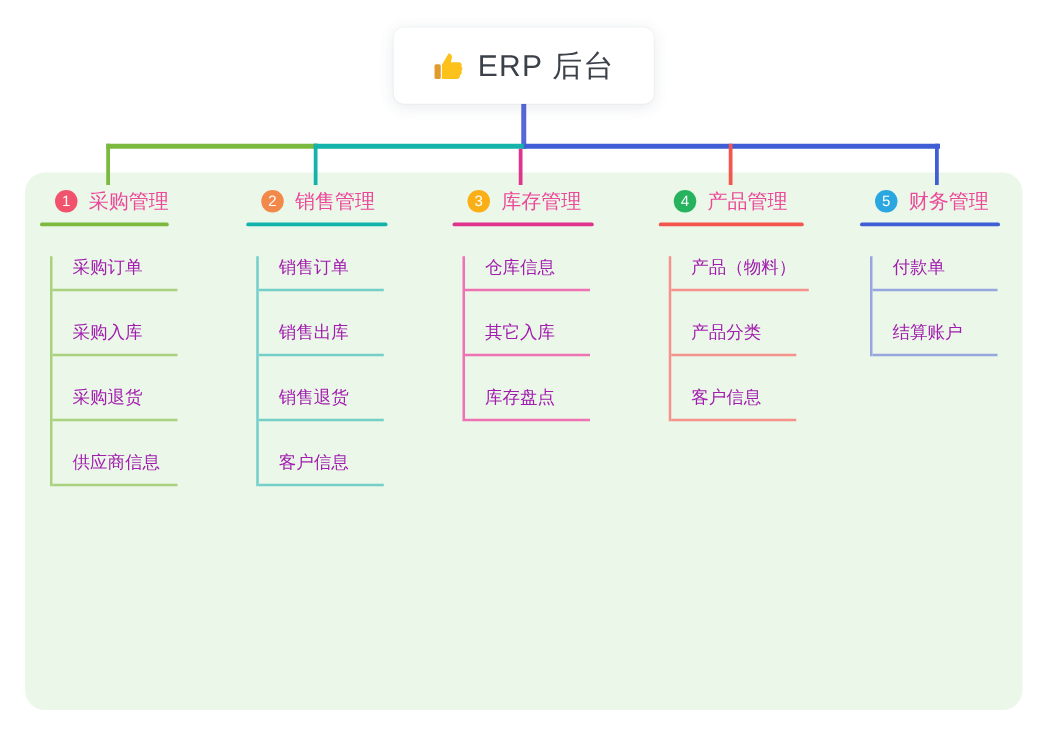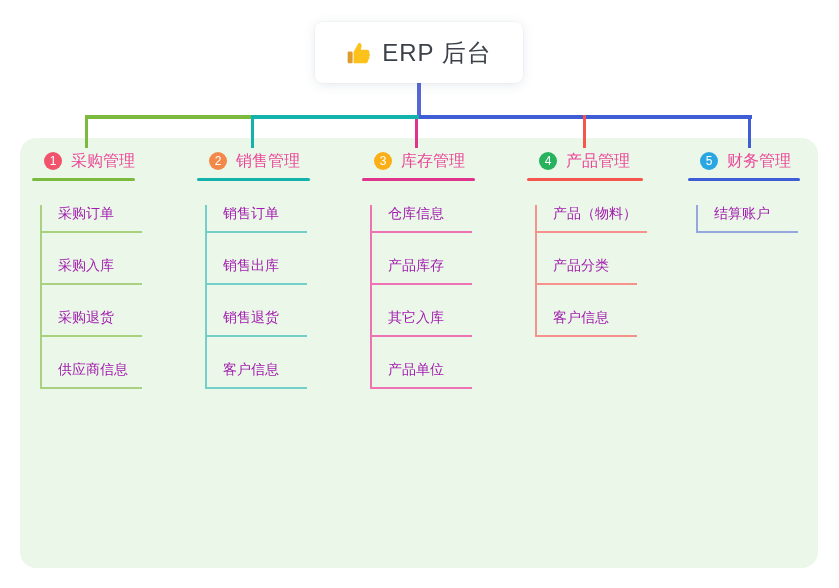--- a/index.html
+++ b/index.html
@@ -109,23 +109,22 @@
   </div>
 
   <div class="branch b3" style="--main: #e0338c; --sub: #ef72b4;">
     <div class="branch-head">
       <span class="badge" style="background: rgb(251, 175, 23);">3</span>
       <span class="branch-label">库存管理</span>
     </div>
     <div class="branch-rule"></div>
     <div class="branch-body">
         <div class="leaf">仓库信息</div>
-        <div class="leaf">产品库存</div>
         <div class="leaf">其它入库</div>
-        <div class="leaf">产品单位</div>
+        <div class="leaf">库存盘点</div>
       </div>
   </div>
 
   <div class="branch b4" style="--main: #f4564e; --sub: #f5928b;">
     <div class="branch-head">
       <span class="badge" style="background: rgb(39, 178, 93);">4</span>
       <span class="branch-label">产品管理</span>
     </div>
     <div class="branch-rule"></div>
     <div class="branch-body">
@@ -135,17 +134,18 @@
       </div>
   </div>
 
   <div class="branch b5" style="--main: #3f5ed6; --sub: #96a7e0;">
     <div class="branch-head">
       <span class="badge" style="background: rgb(42, 167, 225);">5</span>
       <span class="branch-label">财务管理</span>
     </div>
     <div class="branch-rule"></div>
     <div class="branch-body">
+        <div class="leaf">付款单</div>
         <div class="leaf">结算账户</div>
       </div>
   </div>
 
 </div>
 
 </body></html>

